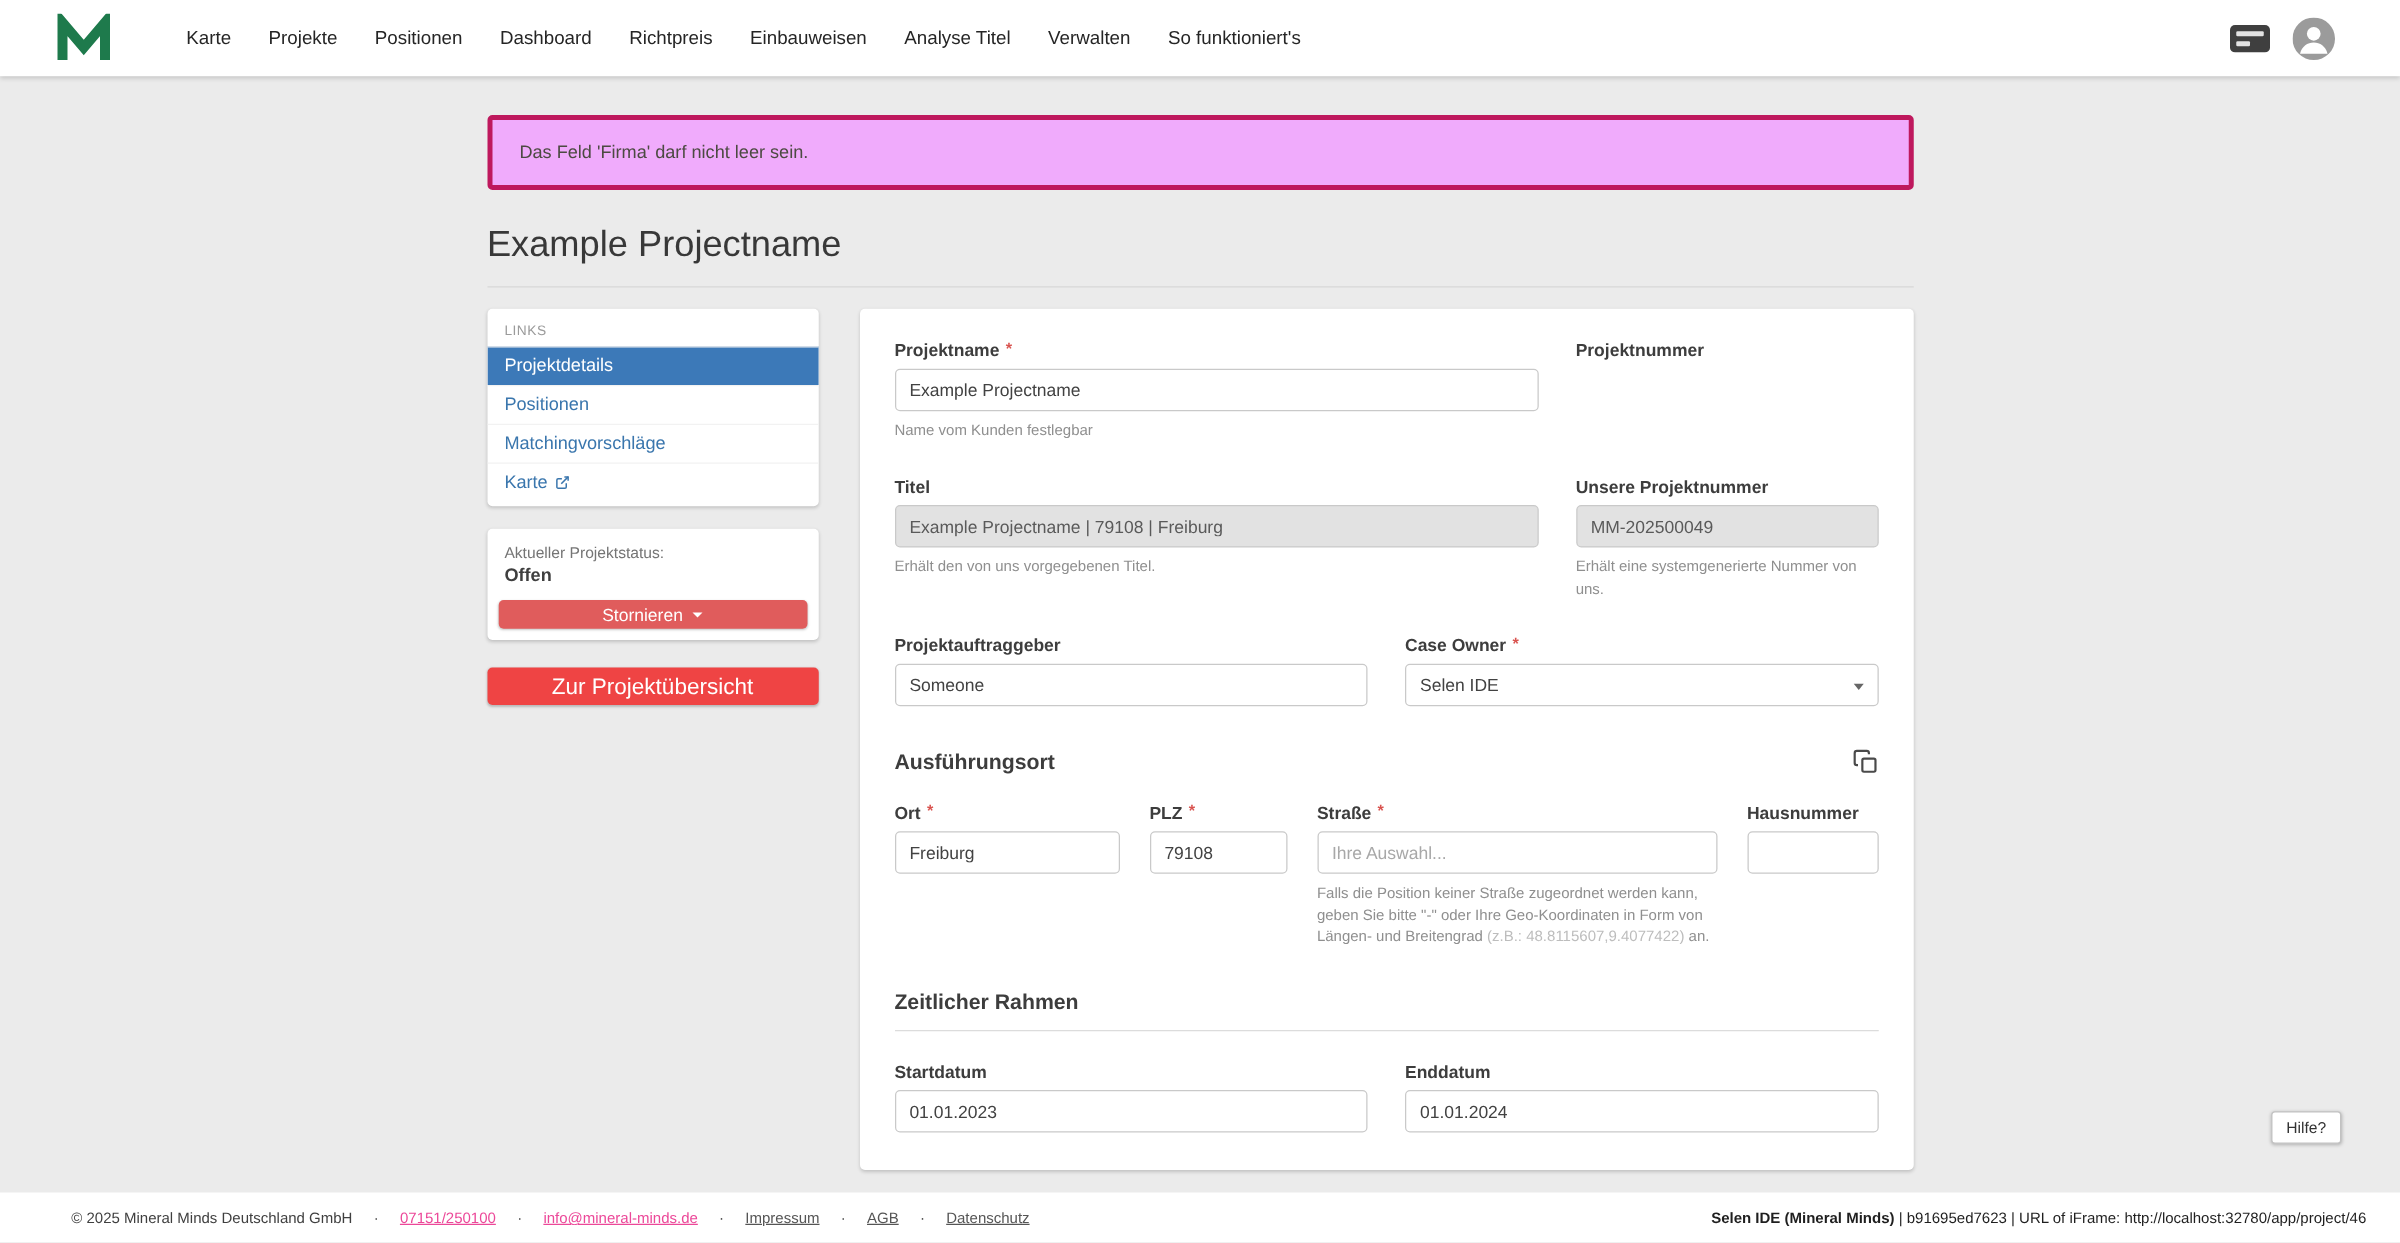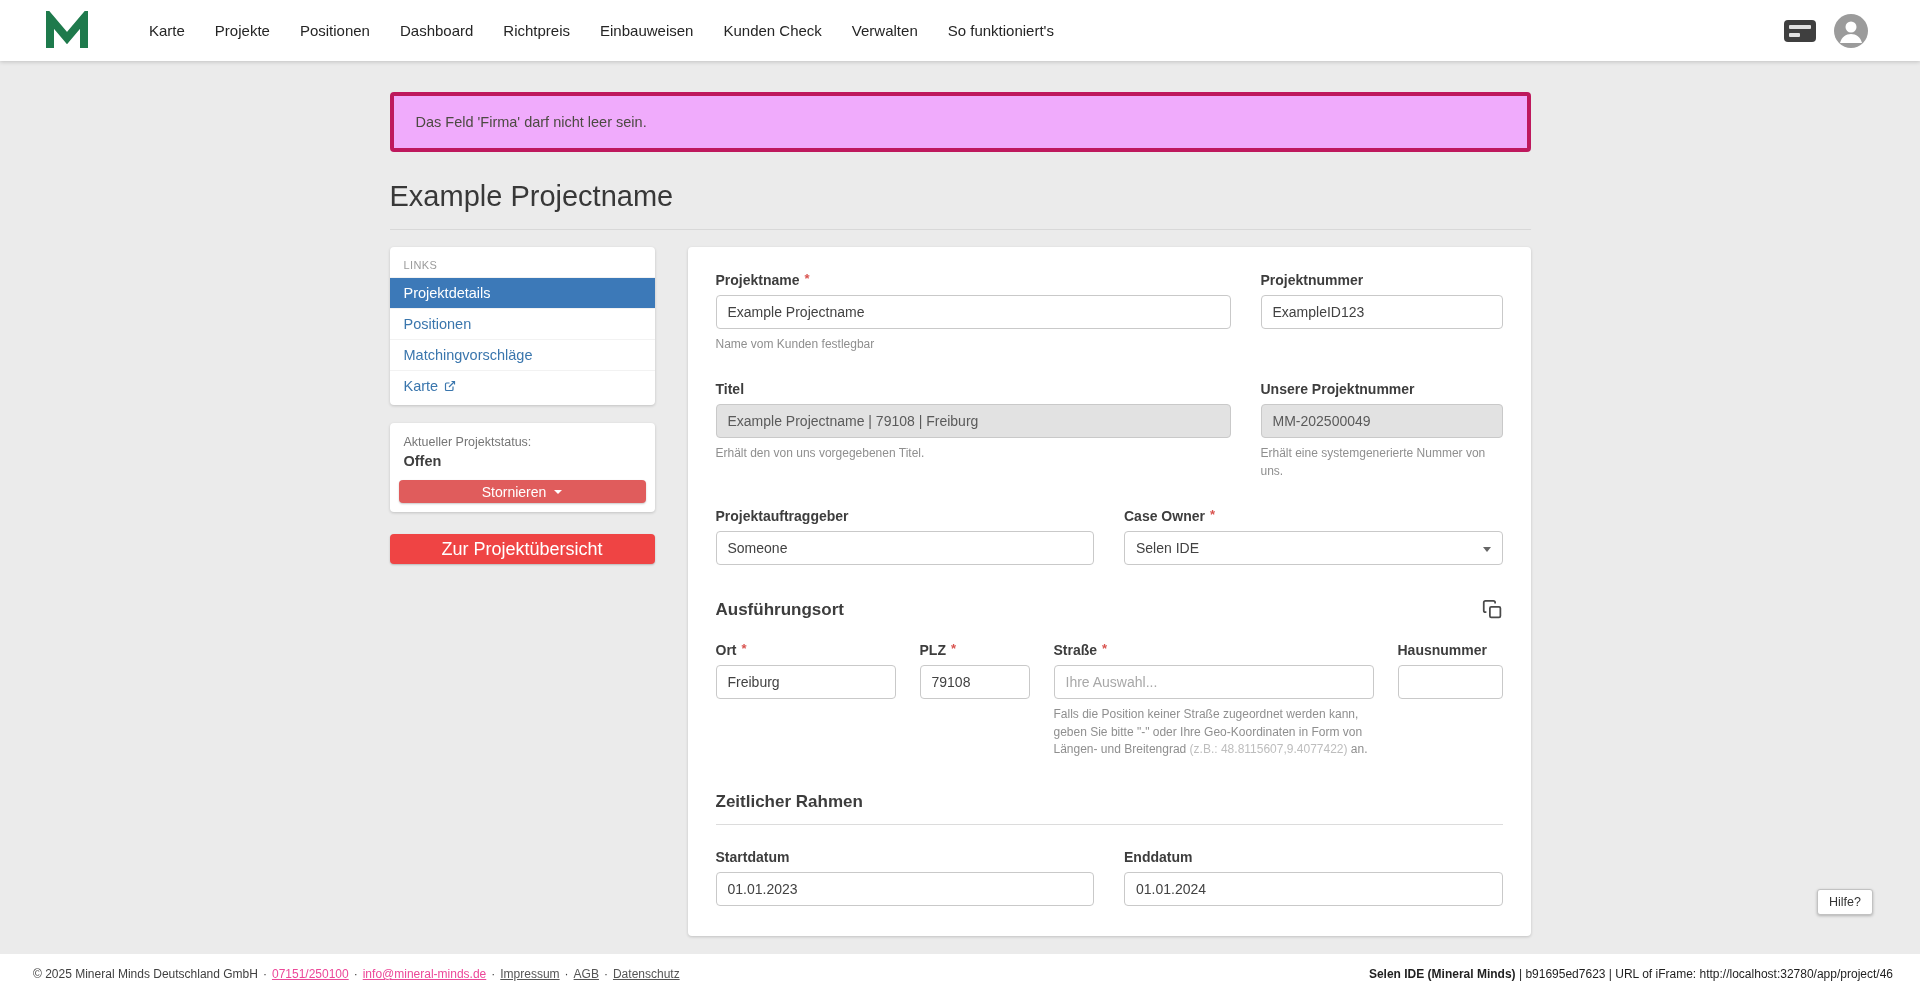--- a/index.html
+++ b/index.html
@@ -119,21 +119,21 @@
     padding: 5px 11px; font-size: 12.5px; color: #333; cursor: pointer;
     box-shadow: 0 1px 3px rgba(0,0,0,0.25); font-family: inherit;
   }
 
   
   .footer {
     position: absolute; left: 0; right: 0; bottom: 0; height: 40px;
     background: #fff; display: flex; align-items: center; justify-content: space-between;
     padding: 0 27px 0 33px; font-size: 12px; color: #3f3f3f; z-index: 20;
   }
-  .footer-left { display: flex; align-items: flex-start; gap: 5px; }
+  .footer-left { display: flex; align-items: flex-start; gap: 17px; margin-left: 24px; }
   .flink-green { color: #ec4899; text-decoration: underline; cursor: pointer; }
   .flink-gray { color: #555; text-decoration: underline; cursor: pointer; }
   .footer-right { color: #1f1f1f; }
   .fw-b { font-weight: bold; }
 </style>
 </head>
 <body>
 
 <nav class="navbar">
   <span class="logo">
@@ -141,21 +141,21 @@
       <path d="M5 37 V7 L22 27 L39 7 V37" fill="none" stroke="#1e7a4c" stroke-width="8" stroke-linejoin="miter"></path>
     </svg>
   </span>
   <div class="nav-links">
     <span class="nav-item">Karte</span>
     <span class="nav-item">Projekte</span>
     <span class="nav-item">Positionen</span>
     <span class="nav-item">Dashboard</span>
     <span class="nav-item">Richtpreis</span>
     <span class="nav-item">Einbauweisen</span>
-    <span class="nav-item">Kunden Check</span>
+    <span class="nav-item">Analyse Titel</span>
     <span class="nav-item">Verwalten</span>
     <span class="nav-item">So funktioniert's</span>
   </div>
   <div class="nav-right">
     <button class="icon-btn">
       <svg width="32" height="22" viewBox="0 0 32 22">
         <rect x="0" y="0" width="32" height="22" rx="4" fill="#3f3f3f"></rect>
         <rect x="5" y="5" width="22" height="4" rx="1" fill="#fff" opacity="0.85"></rect>
         <rect x="5" y="13" width="11" height="4" rx="1" fill="#fff" opacity="0.85"></rect>
       </svg>
@@ -226,21 +226,20 @@
               <span>Projektname</span>
                 <span class="required">*</span>
             </div>
             <input class="text-input" type="text" value="Example Projectname" style="">
             <div class="helper">Name vom Kunden festlegbar</div>
           </div>
           <div class="fcol-rest">
             <div class="field-label">
               <span>Projektnummer</span>
             </div>
-            <input class="text-input" type="text" value="ExampleID123" style="">
           </div>
         </div>
 
         <div class="form-row mt">
           <div class="fcol-wide">
             <div class="field-label">
               <span>Titel</span>
             </div>
             <input class="text-input" type="text" disabled="" value="Example Projectname | 79108 | Freiburg" style="">
             <div class="helper">Erhält den von uns vorgegebenen Titel.</div>

